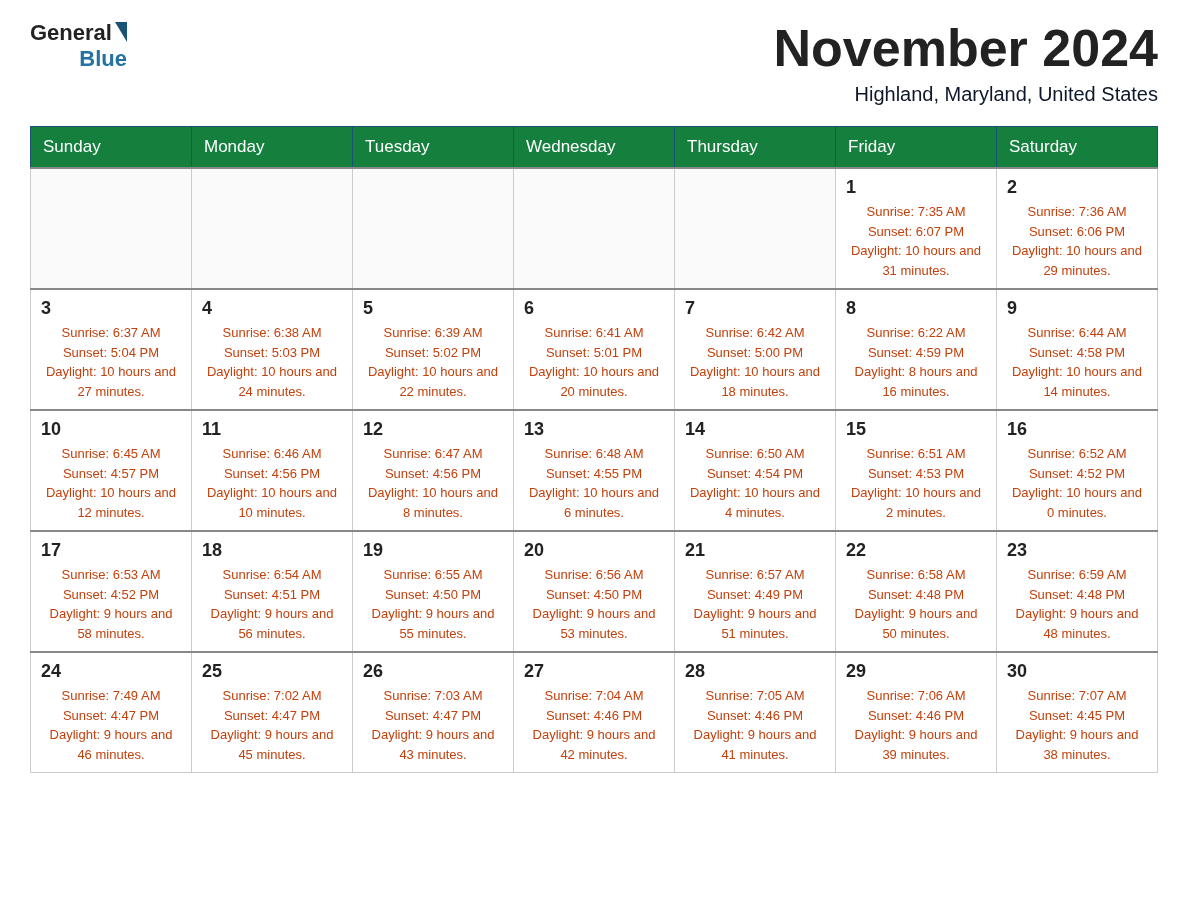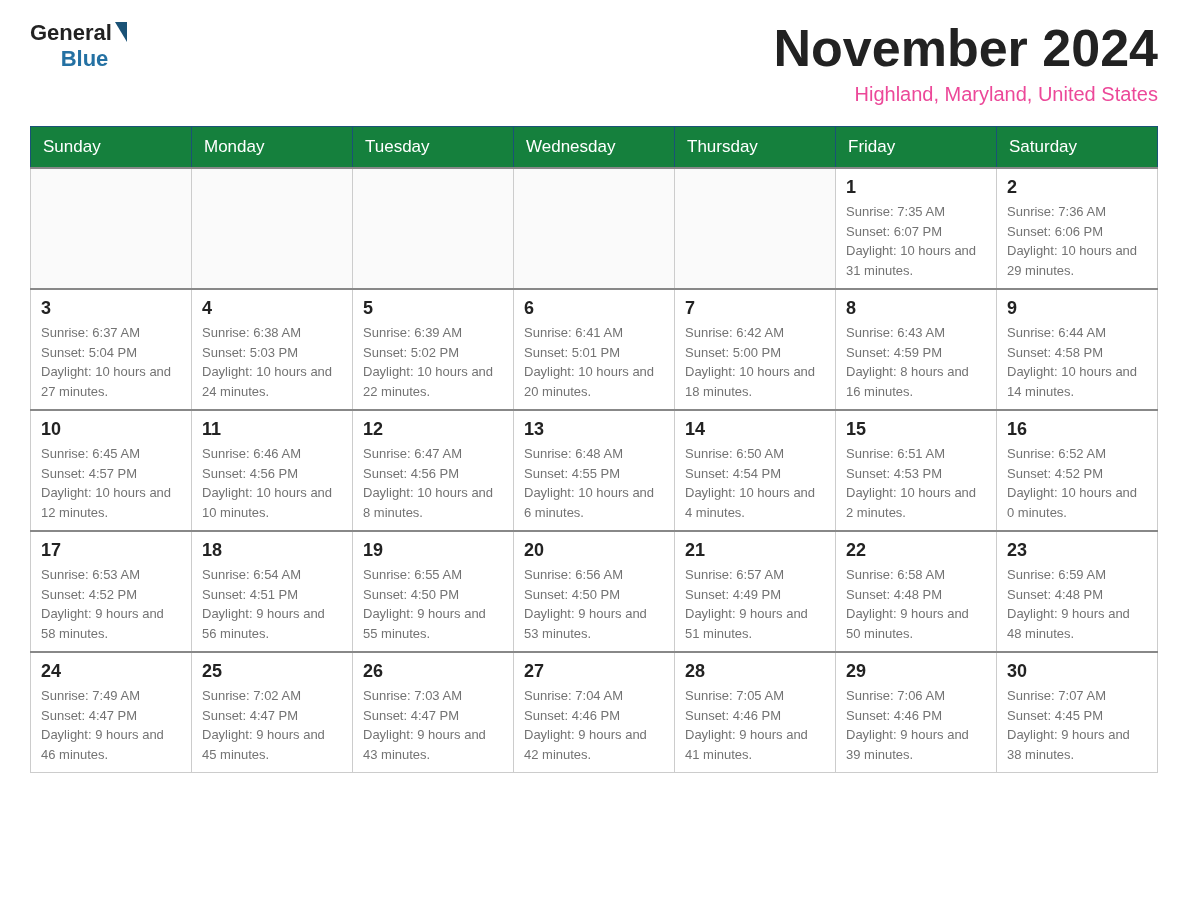--- a/index.html
+++ b/index.html
@@ -11,21 +11,21 @@
     }
     .header {
       display: flex;
       justify-content: space-between;
       align-items: flex-start;
       margin-bottom: 20px;
     }
     .logo {
       display: flex;
       flex-direction: column;
-      align-items: center;
+      align-items: flex-end;
     }
     .logo-top {
       display: flex;
       align-items: center;
       font-size: 22px;
       font-weight: bold;
       color: #222;
     }
     .logo-arrow {
       width: 0;
@@ -46,21 +46,21 @@
       text-align: right;
     }
     .calendar-title {
       font-size: 52px;
       font-weight: bold;
       color: #222;
       line-height: 1.1;
     }
     .calendar-subtitle {
       font-size: 20px;
-      color: #ec4899;
+      color: #0f172a;
       margin-top: 6px;
     }
     .calendar {
       width: 100%;
       border-collapse: collapse;
       border: 1px solid #aaa;
     }
     .calendar th {
       background-color: #15803d;
       color: #fff;
@@ -81,22 +81,23 @@
     }
     .day-num {
       font-size: 18px;
       font-weight: bold;
       color: #222;
       display: block;
       margin-bottom: 4px;
     }
     .day-info {
       font-size: 13px;
-      color: #737373;
+      color: #c2410c;
       line-height: 1.5;
+      text-align: center;
     }
     .calendar tr {
       border-bottom: 2px solid #888;
     }
     .calendar tbody tr:last-child {
       border-bottom: none;
     }
     .empty-cell {
       background: #fafafa;
     }
@@ -162,21 +163,21 @@
         <td>
           <span class="day-num">6</span>
           <div class="day-info"><span>Sunrise: 6:41 AM</span><br><span>Sunset: 5:01 PM</span><br><span>Daylight: 10 hours and 20 minutes.</span></div>
         </td>
         <td>
           <span class="day-num">7</span>
           <div class="day-info"><span>Sunrise: 6:42 AM</span><br><span>Sunset: 5:00 PM</span><br><span>Daylight: 10 hours and 18 minutes.</span></div>
         </td>
         <td>
           <span class="day-num">8</span>
-          <div class="day-info"><span>Sunrise: 6:43 AM</span><br><span>Sunset: 4:59 PM</span><br><span>Daylight: 8 hours and 16 minutes.</span></div>
+          <div class="day-info"><span>Sunrise: 6:22 AM</span><br><span>Sunset: 4:59 PM</span><br><span>Daylight: 8 hours and 16 minutes.</span></div>
         </td>
         <td>
           <span class="day-num">9</span>
           <div class="day-info"><span>Sunrise: 6:44 AM</span><br><span>Sunset: 4:58 PM</span><br><span>Daylight: 10 hours and 14 minutes.</span></div>
         </td>
       </tr>
       <tr>
         <td>
           <span class="day-num">10</span>
           <div class="day-info"><span>Sunrise: 6:45 AM</span><br><span>Sunset: 4:57 PM</span><br><span>Daylight: 10 hours and 12 minutes.</span></div>

